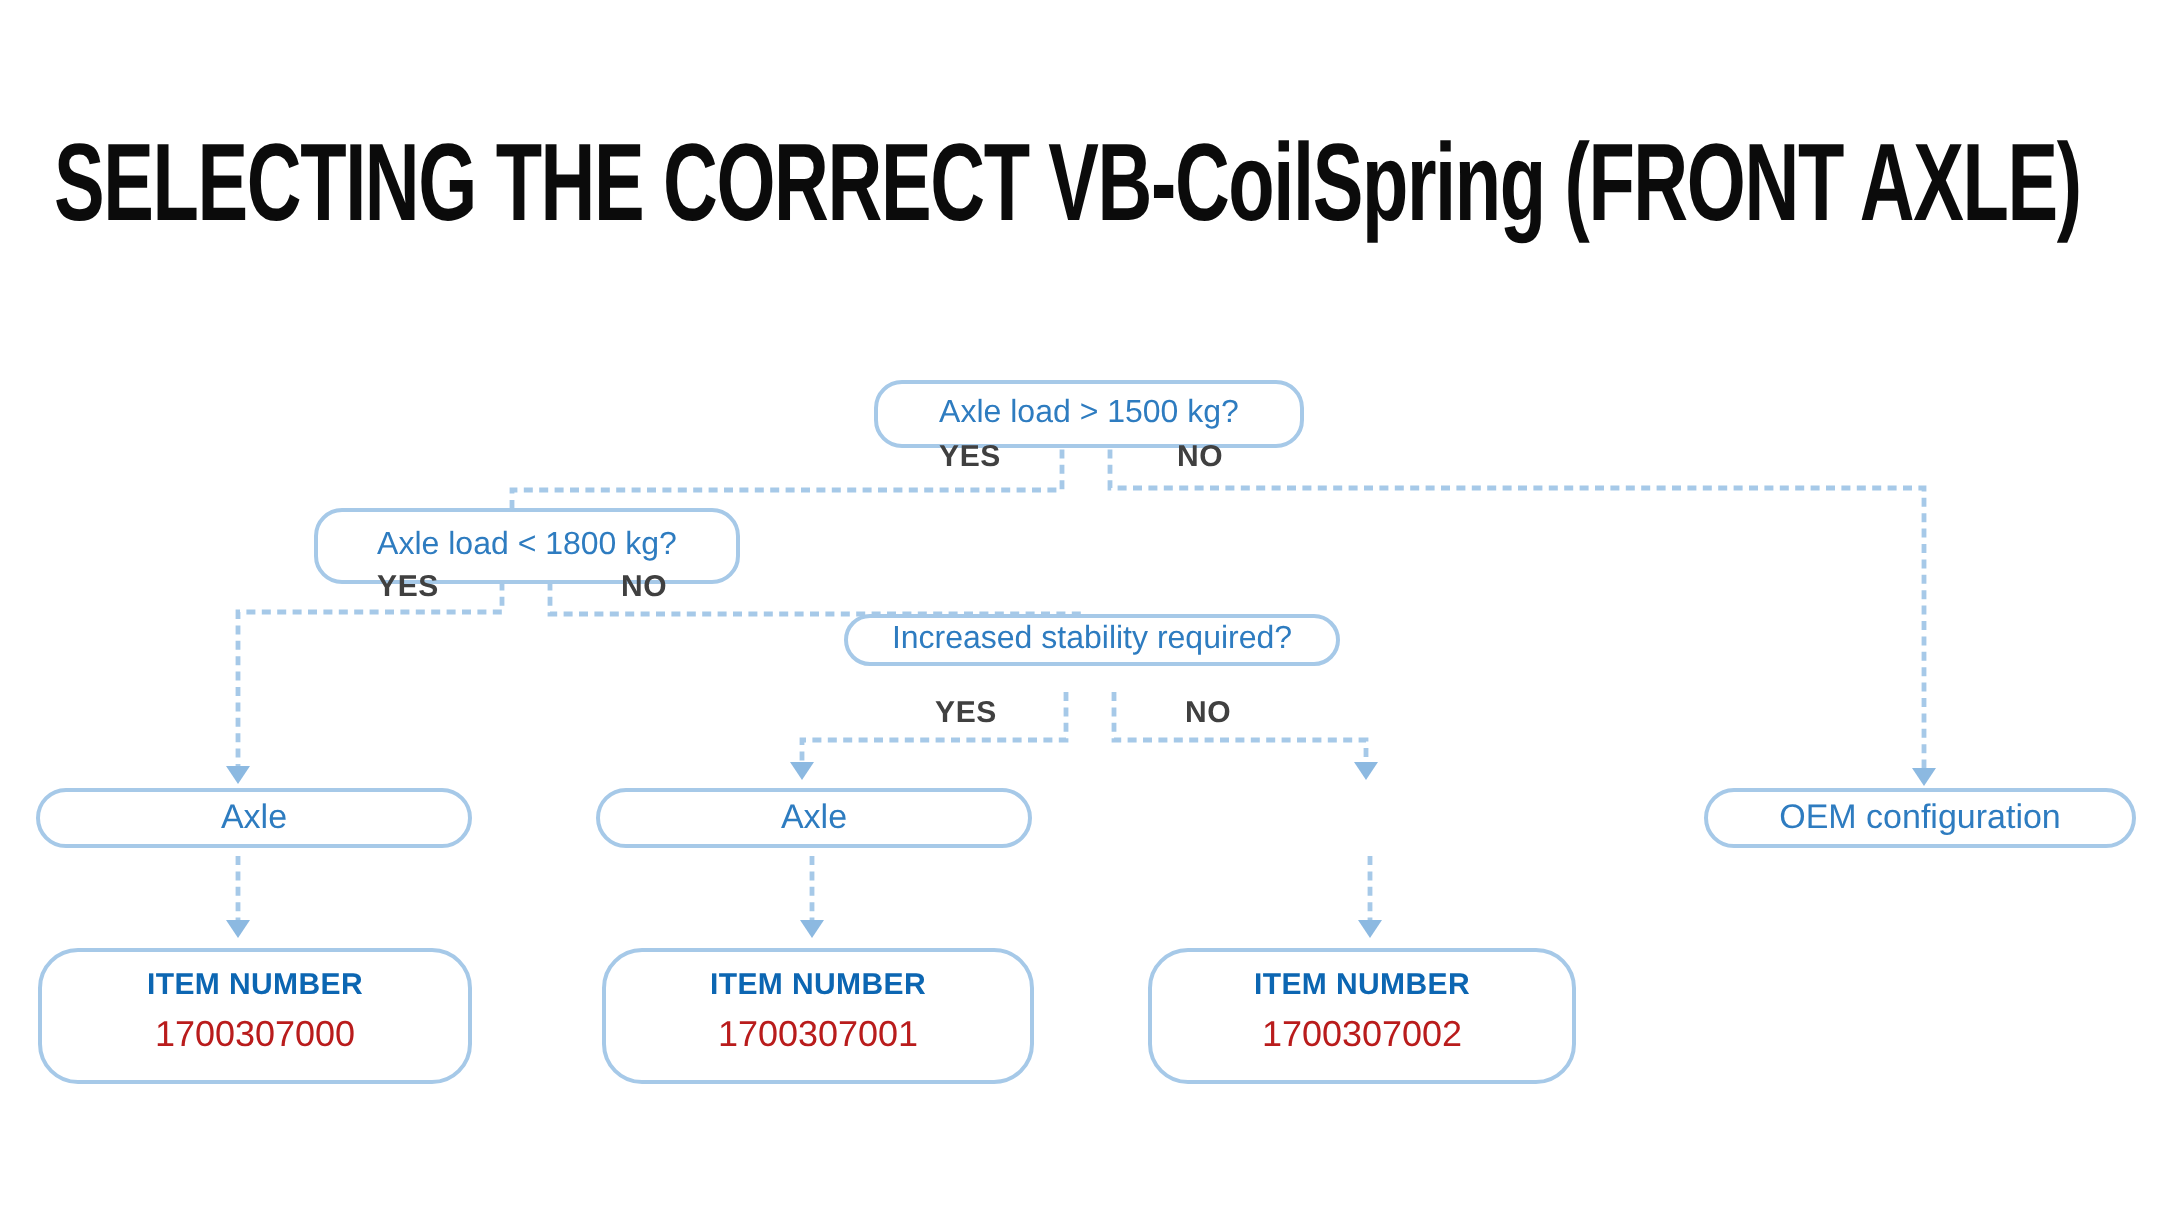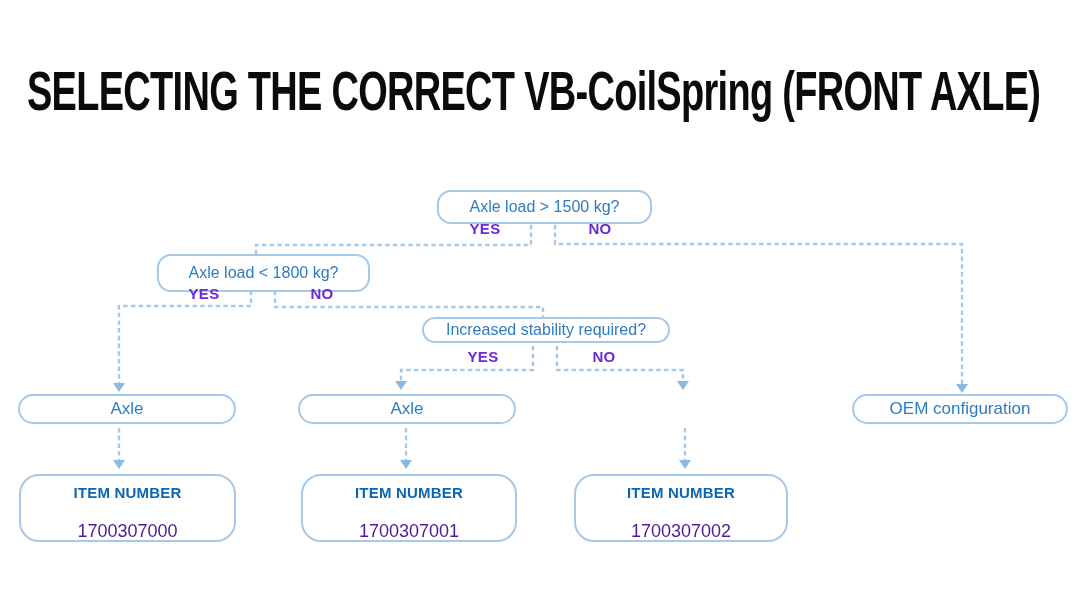--- a/index.html
+++ b/index.html
@@ -15,40 +15,40 @@
   .wires{position:absolute;left:0;top:0;width:1080px;height:608px;}
   .dash{fill:none;stroke:#a6c9e8;stroke-width:2.4;stroke-dasharray:4.5 3.2;}
   .arr{fill:#8cb9e1;stroke:none;}
   .pill{
     position:absolute;box-sizing:border-box;display:flex;align-items:center;justify-content:center;
     border:2px solid #a6c9e8;border-radius:14px;background:#ffffff;
     color:#2e7cc0;font-size:16px;white-space:nowrap;
   }
   .d0{left:437px;top:190px;width:215px;height:34px;}
   .d1{left:157px;top:254px;width:213px;height:38px;}
-  .d2{left:422px;top:317px;width:248px;height:26px;}
+  .d2{left:422px;top:307px;width:248px;height:26px;}
   .opt{height:30px;border-radius:15px;font-size:17px;}
   .o0{left:18px;top:394px;width:218px;}
   .o1{left:298px;top:394px;width:218px;}
   .o2{left:576px;top:394px;width:215px;}
   .o3{left:852px;top:394px;width:216px;}
   .lbl{
     position:absolute;transform:translateX(-50%);white-space:nowrap;
-    font-weight:bold;font-size:15px;letter-spacing:.3px;color:#6d28d9;line-height:1;text-align:right;
+    font-weight:bold;font-size:15px;letter-spacing:.3px;color:#404040;line-height:1;text-align:right;
   }
   .y0{left:485px;top:221px;} .n0{left:600px;top:221px;}
   .y1{left:204px;top:286px;} .n1{left:322px;top:286px;}
   .y2{left:483px;top:349px;} .n2{left:604px;top:349px;}
   .item{
     position:absolute;top:474px;height:68px;box-sizing:border-box;
     border:2px solid #a6c9e8;border-radius:20px;background:#ffffff;text-align:center;
   }
   .i0{left:19px;width:217px;} .i1{left:301px;width:216px;} .i2{left:574px;width:214px;}
   .item-heading{margin-top:9px;font-weight:bold;font-size:15px;letter-spacing:.2px;color:#0c66b2;line-height:1.1;}
-  .item-number{margin-top:20px;font-size:18px;color:#4c1d95;line-height:1.1;}
+  .item-number{margin-top:6px;font-size:18px;color:#b91c1c;line-height:1.1;}
 </style>
 </head>
 <body>
 
 <div class="stage">
 
   <h1 class="title">SELECTING THE CORRECT VB-CoilSpring (FRONT AXLE)</h1>
 
   <svg class="wires" viewBox="0 0 1080 608" xmlns="http://www.w3.org/2000/svg">
 

